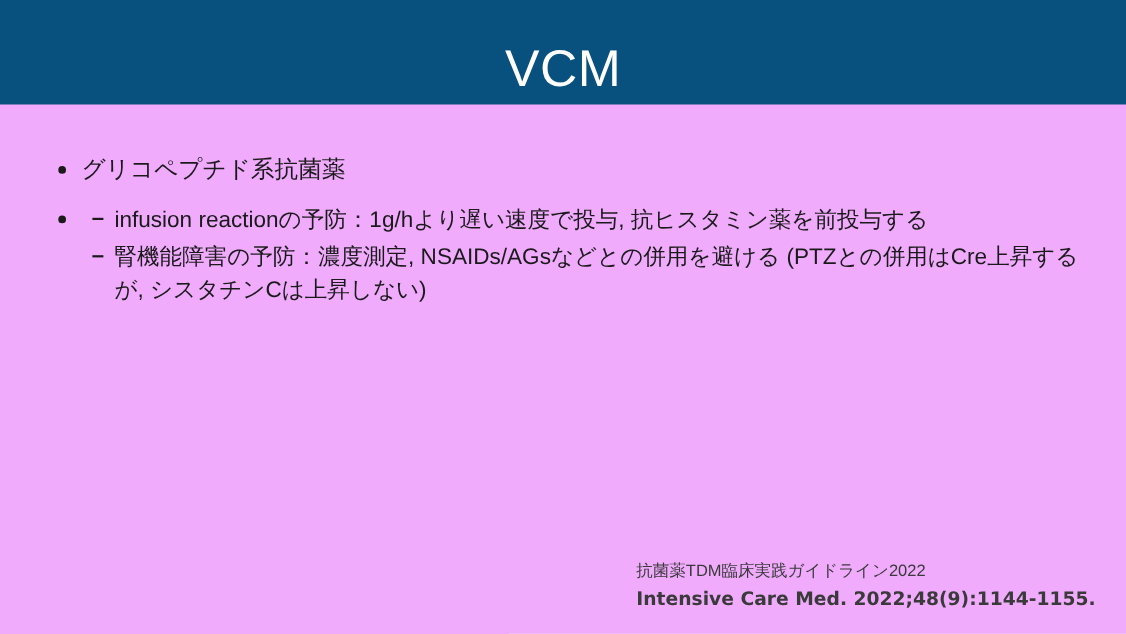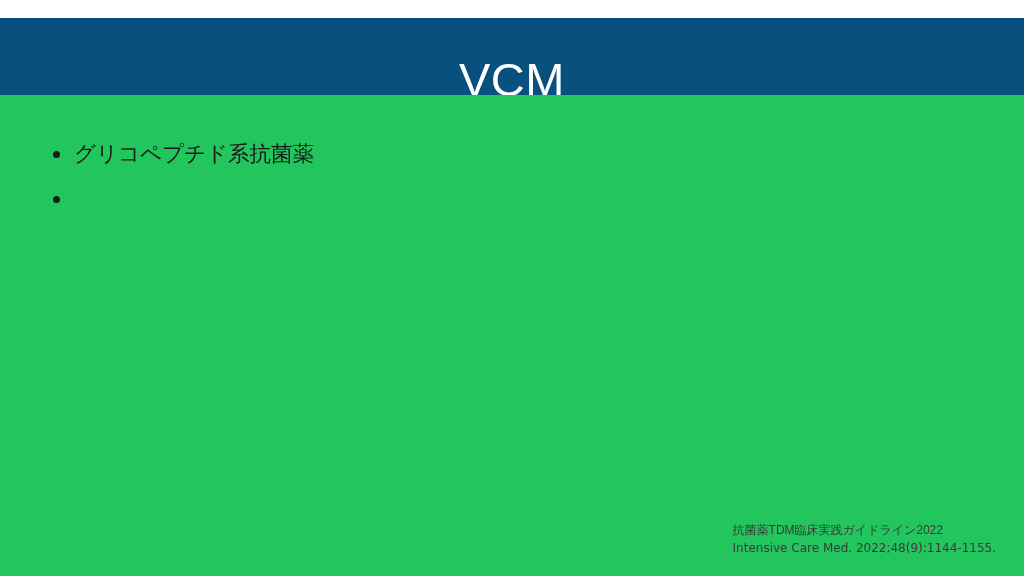--- a/index.html
+++ b/index.html
@@ -19,39 +19,38 @@
   .slide-header {
     position: absolute;
     left: 0;
     top: 0;
     width: 1024px;
     height: 122px;
     background: #08507e;
     display: flex;
     align-items: center;
     justify-content: center;
-    margin-top: 18px;
   }
   .slide-title {
     color: #ffffff;
     font-size: 47px;
     font-weight: 400;
     letter-spacing: 0.5px;
     line-height: 1;
     font-family: "Liberation Sans", "DejaVu Sans", sans-serif;
   }
 
   
   .slide-body {
     position: absolute;
     left: 0;
     top: 95px;
     width: 1024px;
     height: 481px;
-    background: #22c55e;
+    background: #f0abfc;
   }
 
   .bullet-list {
     position: absolute;
     left: 50px;
     top: 45px;
     width: 940px;
   }
 
   .bullet-item {
@@ -105,30 +104,31 @@
 
   
   .citation {
     position: absolute;
     right: 28px;
     bottom: 18px;
     text-align: left;
     color: #3a3a3a;
   }
   .citation-line-1 {
-    font-size: 12px;
+    font-size: 15px;
     line-height: 1.55;
     white-space: nowrap;
     margin-top: 17px;
   }
   .citation-line-2 {
-    font-size: 12px;
+    font-size: 17px;
     line-height: 1.55;
     white-space: nowrap;
     font-family: "DejaVu Sans", "Liberation Sans", sans-serif;
+    font-weight: bold;
   }
 </style>
 </head>
 <body>
 
 <div class="slide-header">
   <div class="slide-title">VCM</div>
 </div>
 
 <div class="slide-body">
@@ -138,20 +138,30 @@
     <div class="bullet-item">
       <span class="bullet-dot"></span>
       <span class="bullet-text">グリコペプチド系抗菌薬</span>
     </div>
 
 
 
     <div class="bullet-item">
       <span class="bullet-dot"></span>
 
+      <div class="sub-list">
+        <div class="sub-item">
+          <span class="sub-dash"></span>
+          <span class="sub-text nowrap">infusion reactionの予防：1g/hより遅い速度で投与, 抗ヒスタミン薬を前投与する</span>
+        </div>
+        <div class="sub-item">
+          <span class="sub-dash"></span>
+          <span class="sub-text">腎機能障害の予防：濃度測定, NSAIDs/AGsなどとの併用を避ける (PTZとの併用はCre上昇するが, シスタチンCは上昇しない)</span>
+        </div>
+      </div>
     </div>
 
   </div>
 
   <div class="citation">
     <div class="citation-line-1">抗菌薬TDM臨床実践ガイドライン2022</div>
     <div class="citation-line-2">Intensive Care Med. 2022;48(9):1144-1155.</div>
   </div>
 
 </div>

